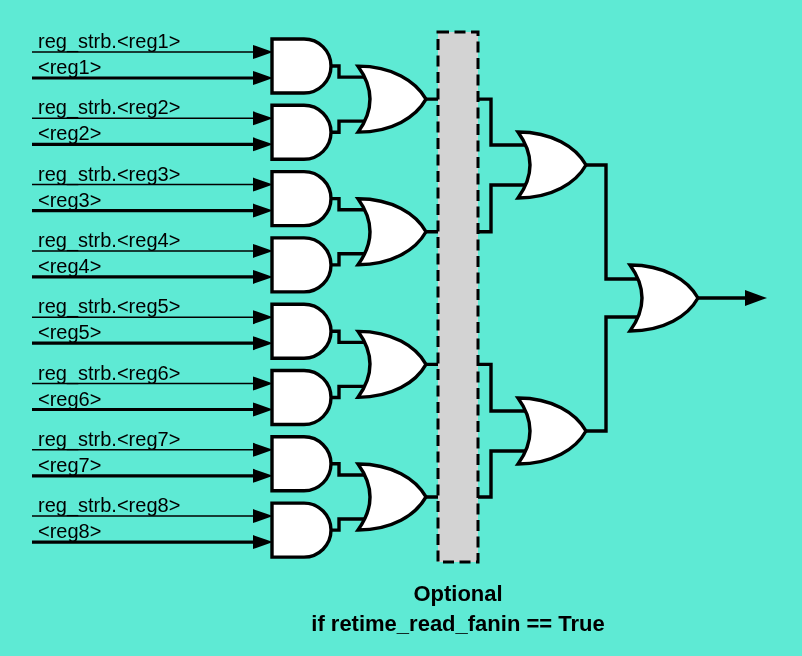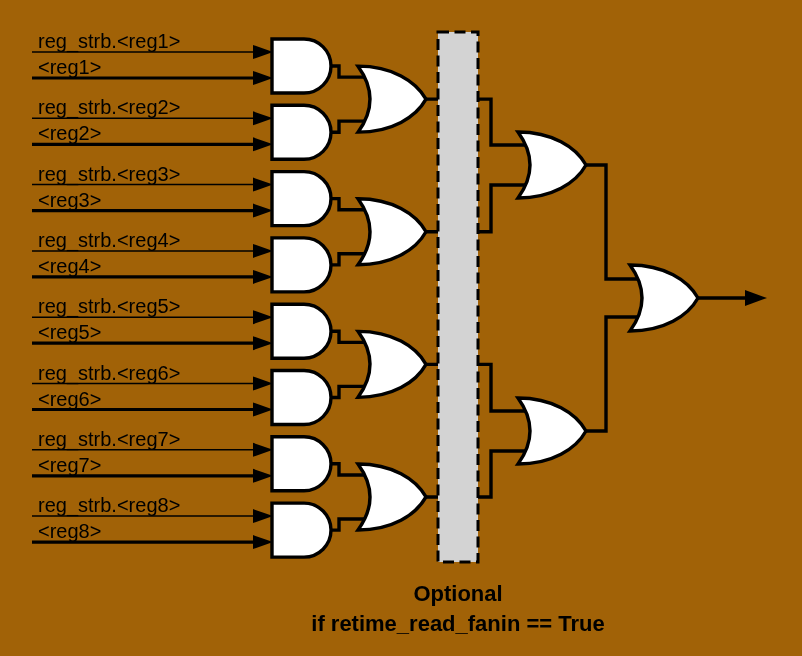--- a/index.html
+++ b/index.html
@@ -4,21 +4,21 @@
 <style>
   html, body {
     margin: 0;
     padding: 0;
     background: #ffffff;
   }
   #stage {
     position: relative;
     width: 802px;
     height: 656px;
-    background: #a16207;
+    background: #5eead4;
     overflow: hidden;
   }
   svg { display: block; }
   .thin  { stroke: #000; stroke-width: 1.5; }
   .thick { stroke: #000; stroke-width: 3.2; }
   .wire  { fill: none; stroke: #000; stroke-width: 3.4; }
   .arrow { fill: #000; stroke: none; }
   .gate  { fill: #fff; stroke: #000; stroke-width: 3.4; stroke-linejoin: miter; }
   .lbl {
     font-family: "Liberation Sans", sans-serif;

